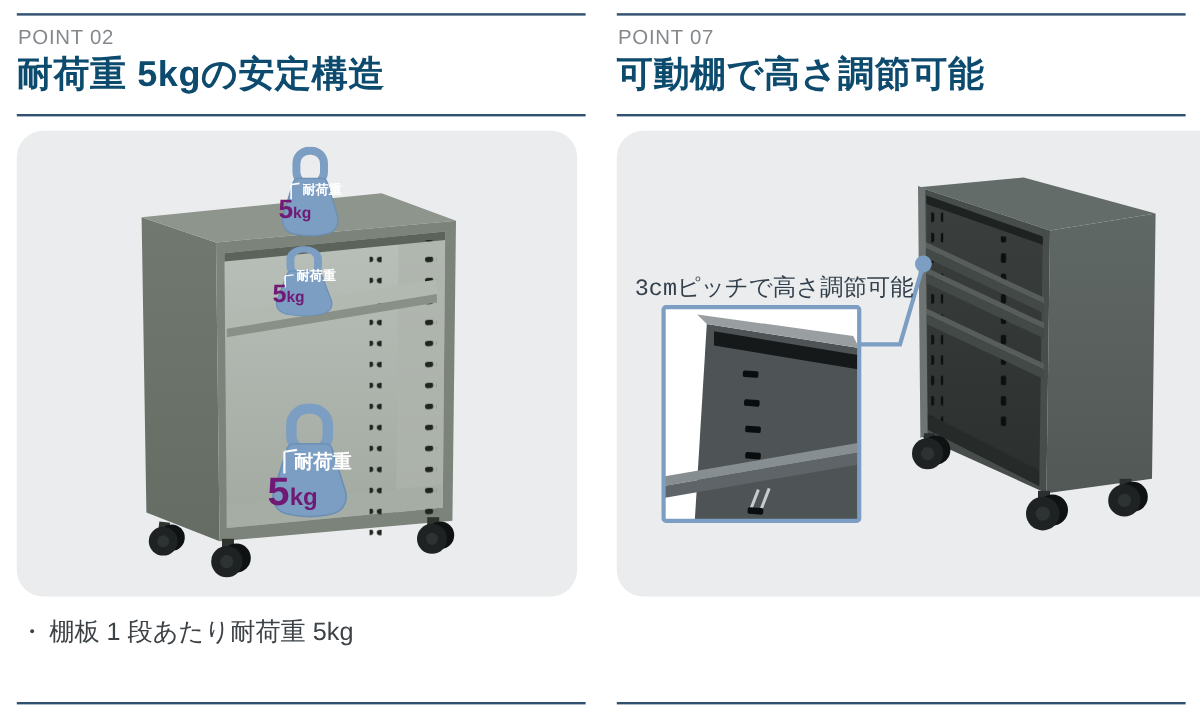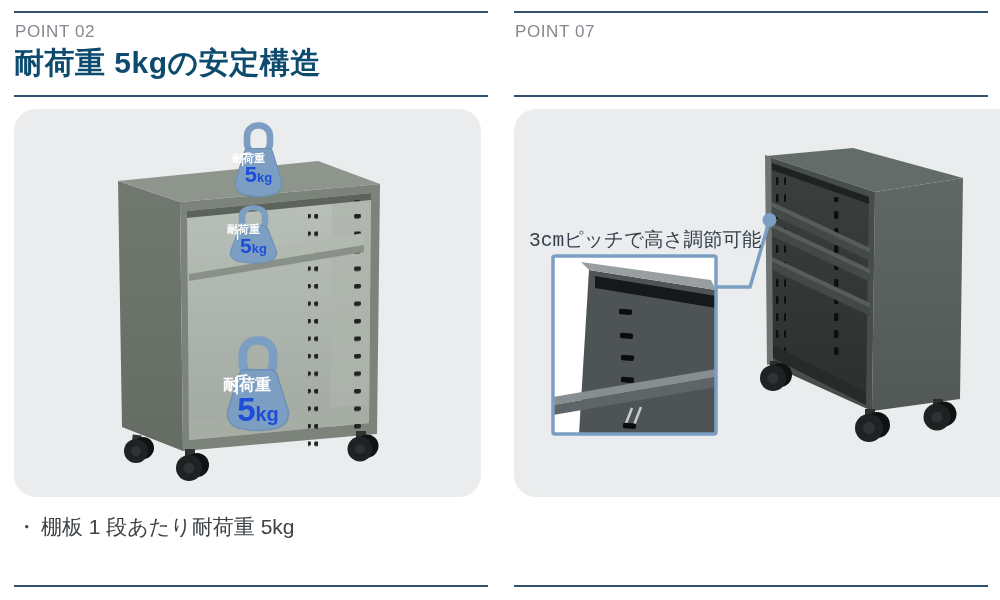--- a/index.html
+++ b/index.html
@@ -30,25 +30,25 @@
   .panel.pleft{width:467px;}
   .panel.pright{width:568px;font-family:Liberation Mono, monospace;}
   .panel svg{position:absolute;left:0;top:0;}
   .bullets{position:absolute;top:509px;left:2px;text-align:center;}
   .bullet{font-size:21px;line-height:35px;color:#3d4246;white-space:nowrap;}
   .bullet .dot{margin-right:4px;}
   
   .wicon{position:absolute;}
   .wicon svg{position:absolute;left:0;top:0;width:100%;height:100%;}
   .wicon .wlabel{
-    position:absolute;left:0;width:100%;text-align:left;color:#fff;
+    position:absolute;left:0;width:100%;text-align:right;color:#fff;
     font-weight:bold;white-space:nowrap;
   }
   .wicon .wvalue{
-    position:absolute;left:0;width:100%;text-align:center;color:#1d4ed8;
+    position:absolute;left:0;width:100%;text-align:left;color:#701a75;
     font-weight:bold;line-height:1;white-space:nowrap;
   }
   .wicon .wvalue b{font-weight:bold;}
   .wicon .wvalue i{font-style:normal;font-weight:bold;}
   .wicon.small{width:53px;height:78px;}
   .wicon.small .wlabel{top:29px;font-size:11px;}
   .wicon.small .wvalue{top:42px;}
   .wicon.small .wvalue b{font-size:22px;}
   .wicon.small .wvalue i{font-size:13px;}
   .wicon.mid{width:53px;height:61px;}
@@ -158,20 +158,21 @@
 
   <div class="bullets">
     <div class="bullet"><span class="dot">・</span><span>棚板 1 段あたり耐荷重 5kg</span></div>
   </div>
   <div class="rule bottom"></div>
 </section>
 
 <section class="col right">
   <div class="rule top"></div>
   <div class="point-label">POINT 07</div>
+  <h2 class="sec-title">可動棚で高さ調節可能</h2>
   <div class="rule under"></div>
 
   <div class="panel pright">
     <svg width="474" height="388" viewBox="0 0 474 388">
       <defs>
         <linearGradient id="gRightSide" x1="0" y1="0" x2="0" y2="1">
           <stop offset="0" stop-color="#606866"></stop>
             <stop offset="1" stop-color="#525856"></stop>
         </linearGradient>
         <linearGradient id="gInteriorR" x1="0" y1="0" x2="0" y2="1">

